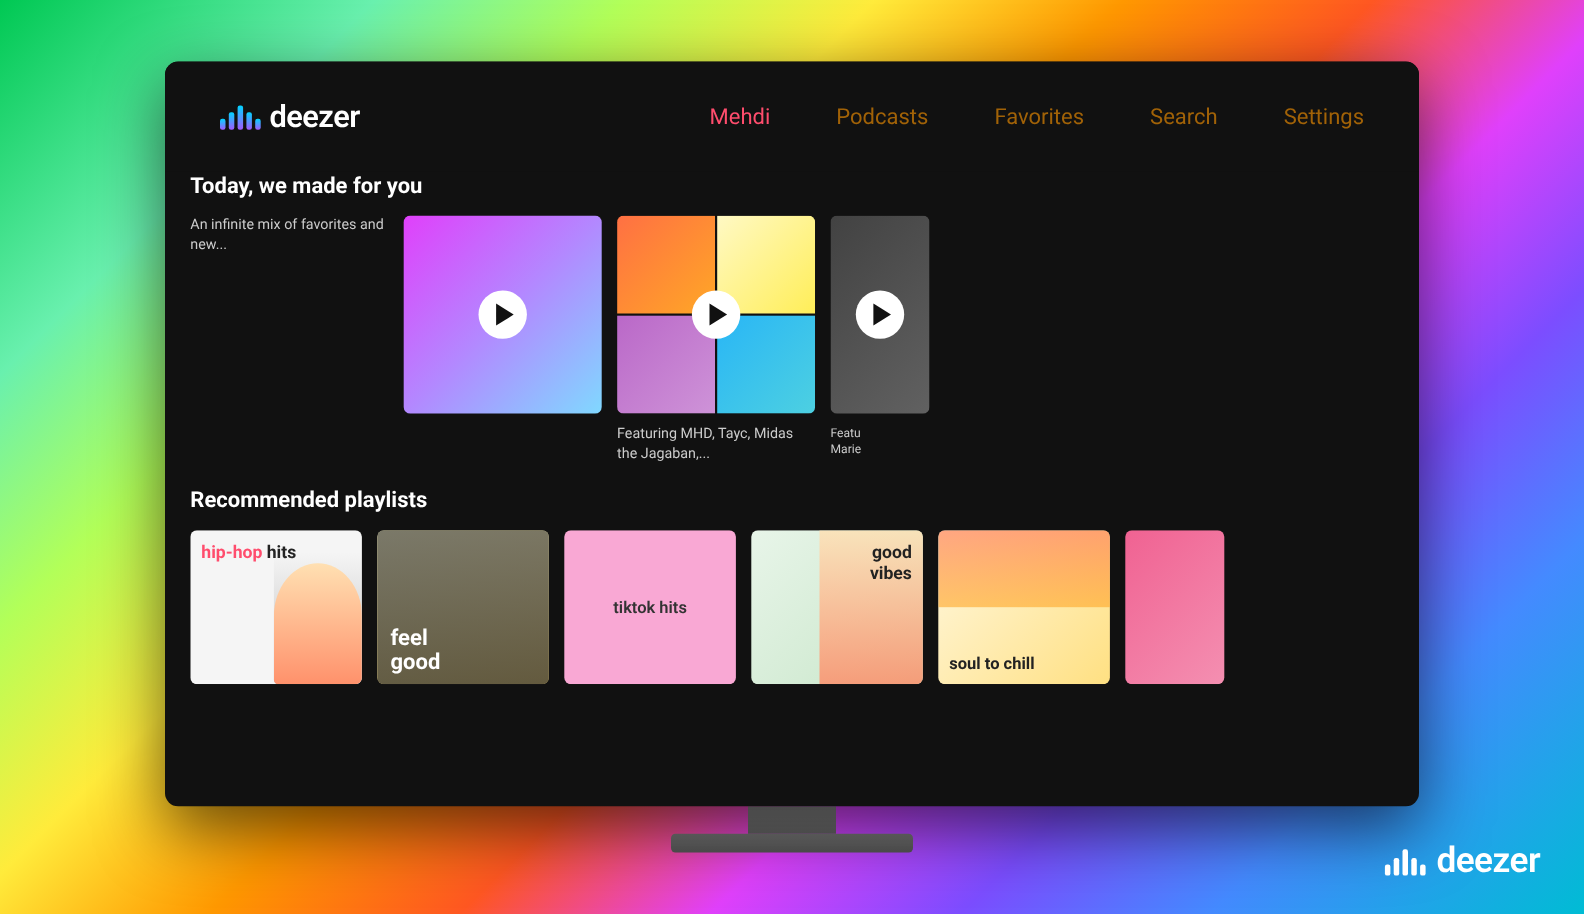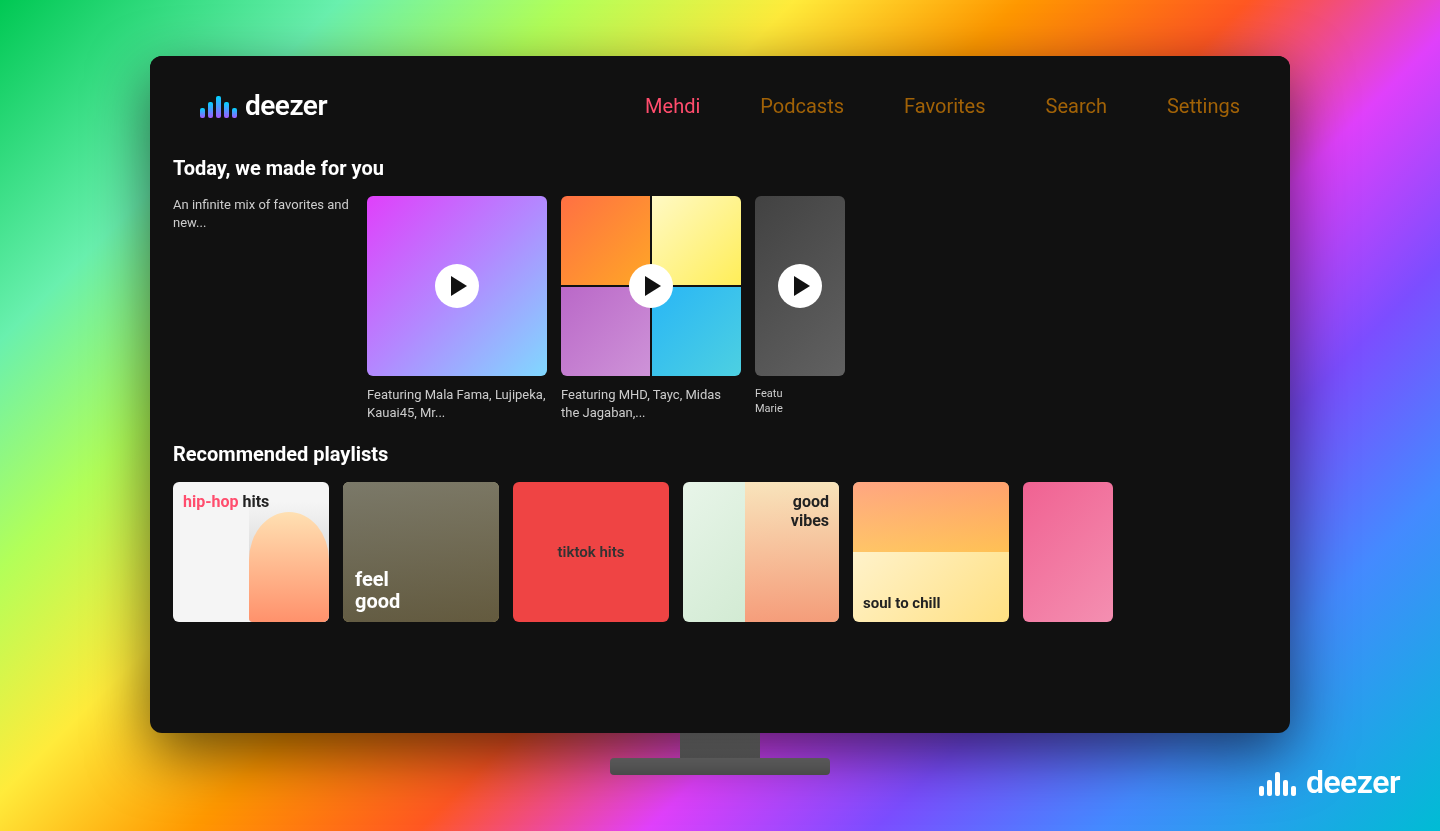--- a/index.html
+++ b/index.html
@@ -411,21 +411,20 @@
 
           <div class="card">
             <p class="card-desc">An infinite mix of favorites and new...</p>
           </div>
 
 
           <div class="card">
             <div class="card-image purple-bg">
               <div class="play-btn"></div>
             </div>
-            <p class="card-desc">Featuring Mala Fama, Lujipeka, Kauai45, Mr...</p>
           </div>
 
 
           <div class="card">
             <div class="card-image collage-bg">
               <div class="collage-cell col2-tl"></div>
               <div class="collage-cell col2-tr"></div>
               <div class="collage-cell col2-bl"></div>
               <div class="collage-cell col2-br"></div>
               <div class="play-btn" style="position:absolute;top:50%;left:50%;transform:translate(-50%,-50%);"></div>
@@ -455,21 +454,21 @@
             <div style="position:absolute;bottom:0;right:0;width:80px;height:120px;background:linear-gradient(180deg,transparent 0%,#bdbdbd 100%);border-radius:4px;overflow:hidden;">
               <div style="width:100%;height:100%;background:linear-gradient(to bottom,#ffe0b2,#ff8a65);border-radius:50% 50% 0 0 / 40% 40% 0 0;margin-top:10px;"></div>
             </div>
           </div>
 
           <div class="playlist-card feelgood-bg" style="background:linear-gradient(160deg,#fff9c4,#ffe082);">
             <div style="position:absolute;top:0;left:0;width:100%;height:100%;background:linear-gradient(to bottom,#424242,#212121);opacity:0.7;"></div>
             <div class="feelgood-text" style="color:white;position:absolute;bottom:10px;left:12px;font-size:20px;font-weight:700;line-height:1.1;">feel<br>good</div>
           </div>
 
-          <div class="playlist-card tiktok-bg" style="background:#ef4444;display:flex;align-items:center;justify-content:center;">
+          <div class="playlist-card tiktok-bg" style="background:#f9a8d4;display:flex;align-items:center;justify-content:center;">
             <div class="tiktok-text" style="color:#333;font-size:15px;font-weight:600;text-align:center;">tiktok hits</div>
           </div>
 
           <div class="playlist-card goodvibes-bg" style="background:linear-gradient(135deg,#e8f5e9,#c8e6c9);">
             <div style="position:absolute;top:0;left:0;width:100%;height:100%;overflow:hidden;">
               <div style="position:absolute;top:0;right:0;width:60%;height:100%;background:linear-gradient(180deg,#ffe0b2,#ff8a65);opacity:0.8;"></div>
             </div>
             <div class="goodvibes-text" style="position:absolute;top:10px;right:10px;font-size:16px;font-weight:700;color:#222;text-align:right;line-height:1.2;">good<br>vibes</div>
           </div>
 

